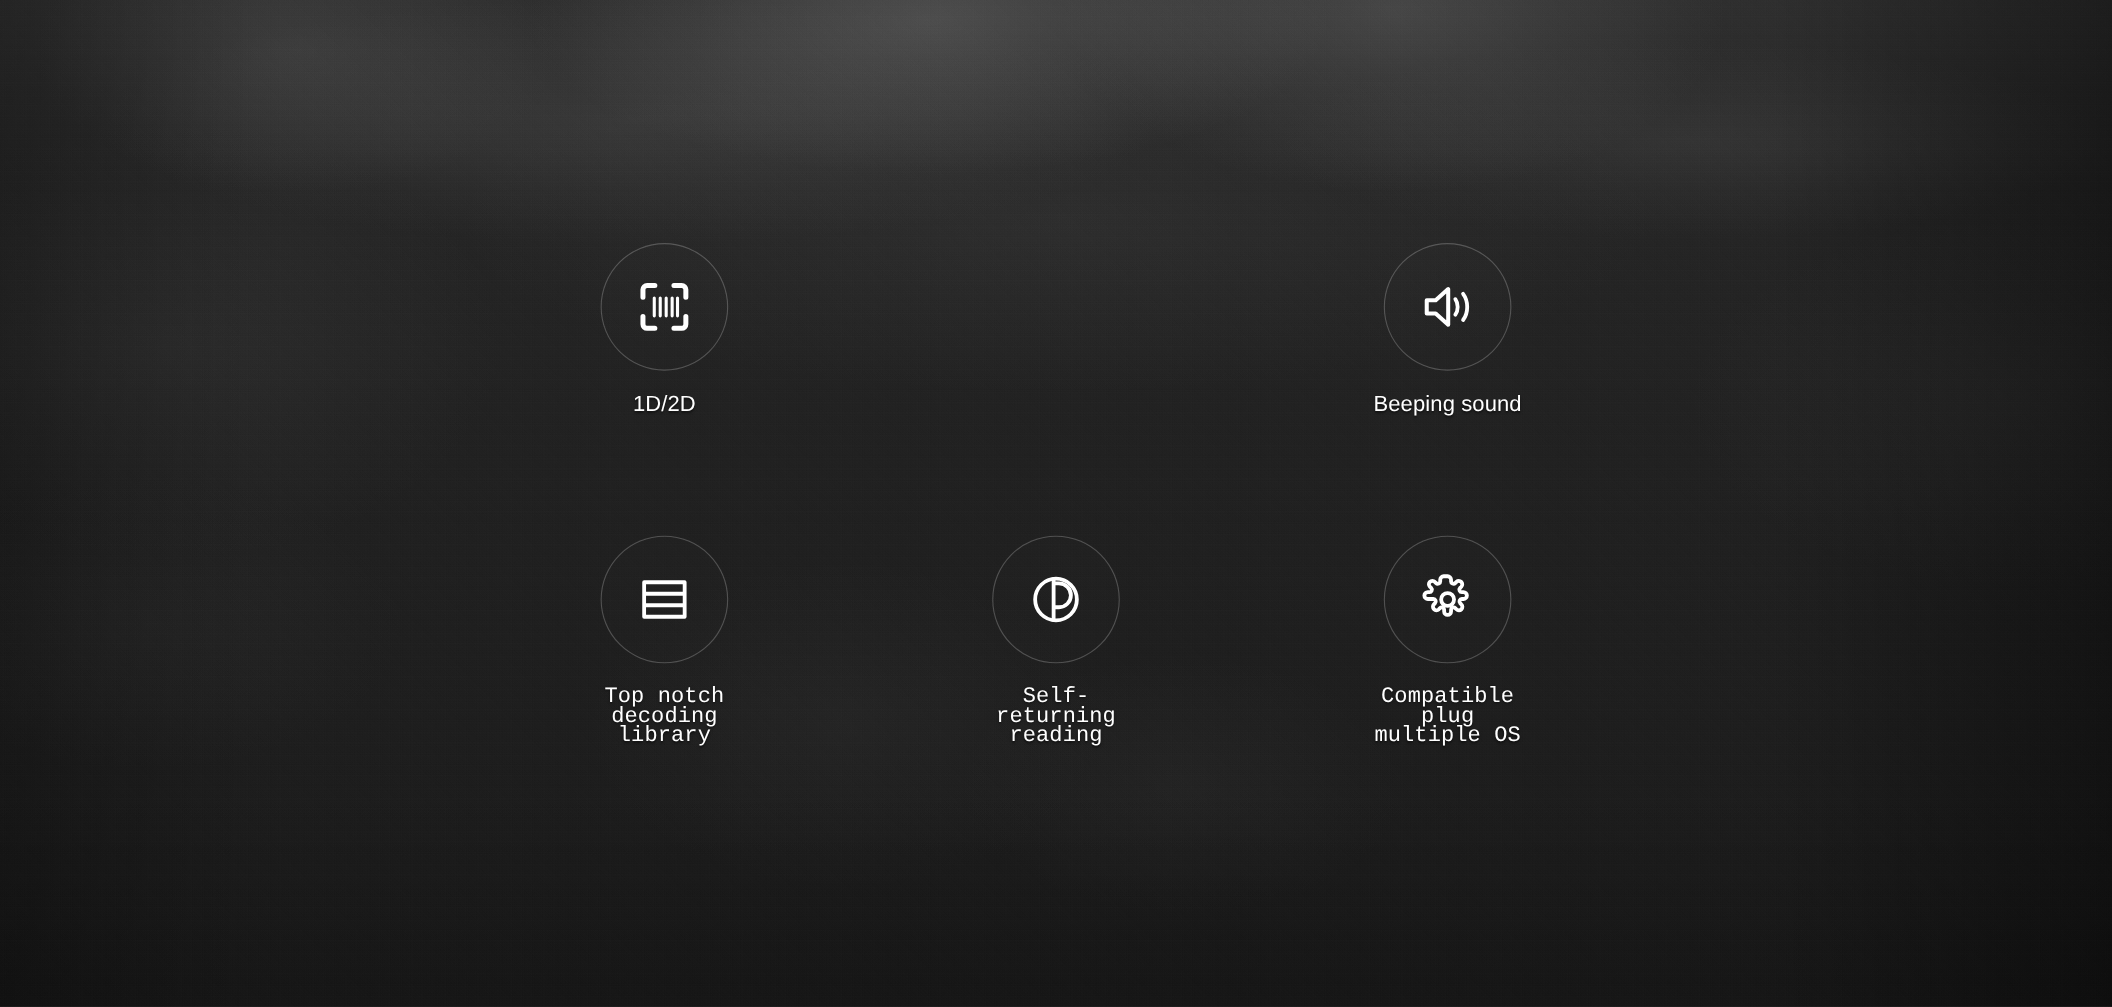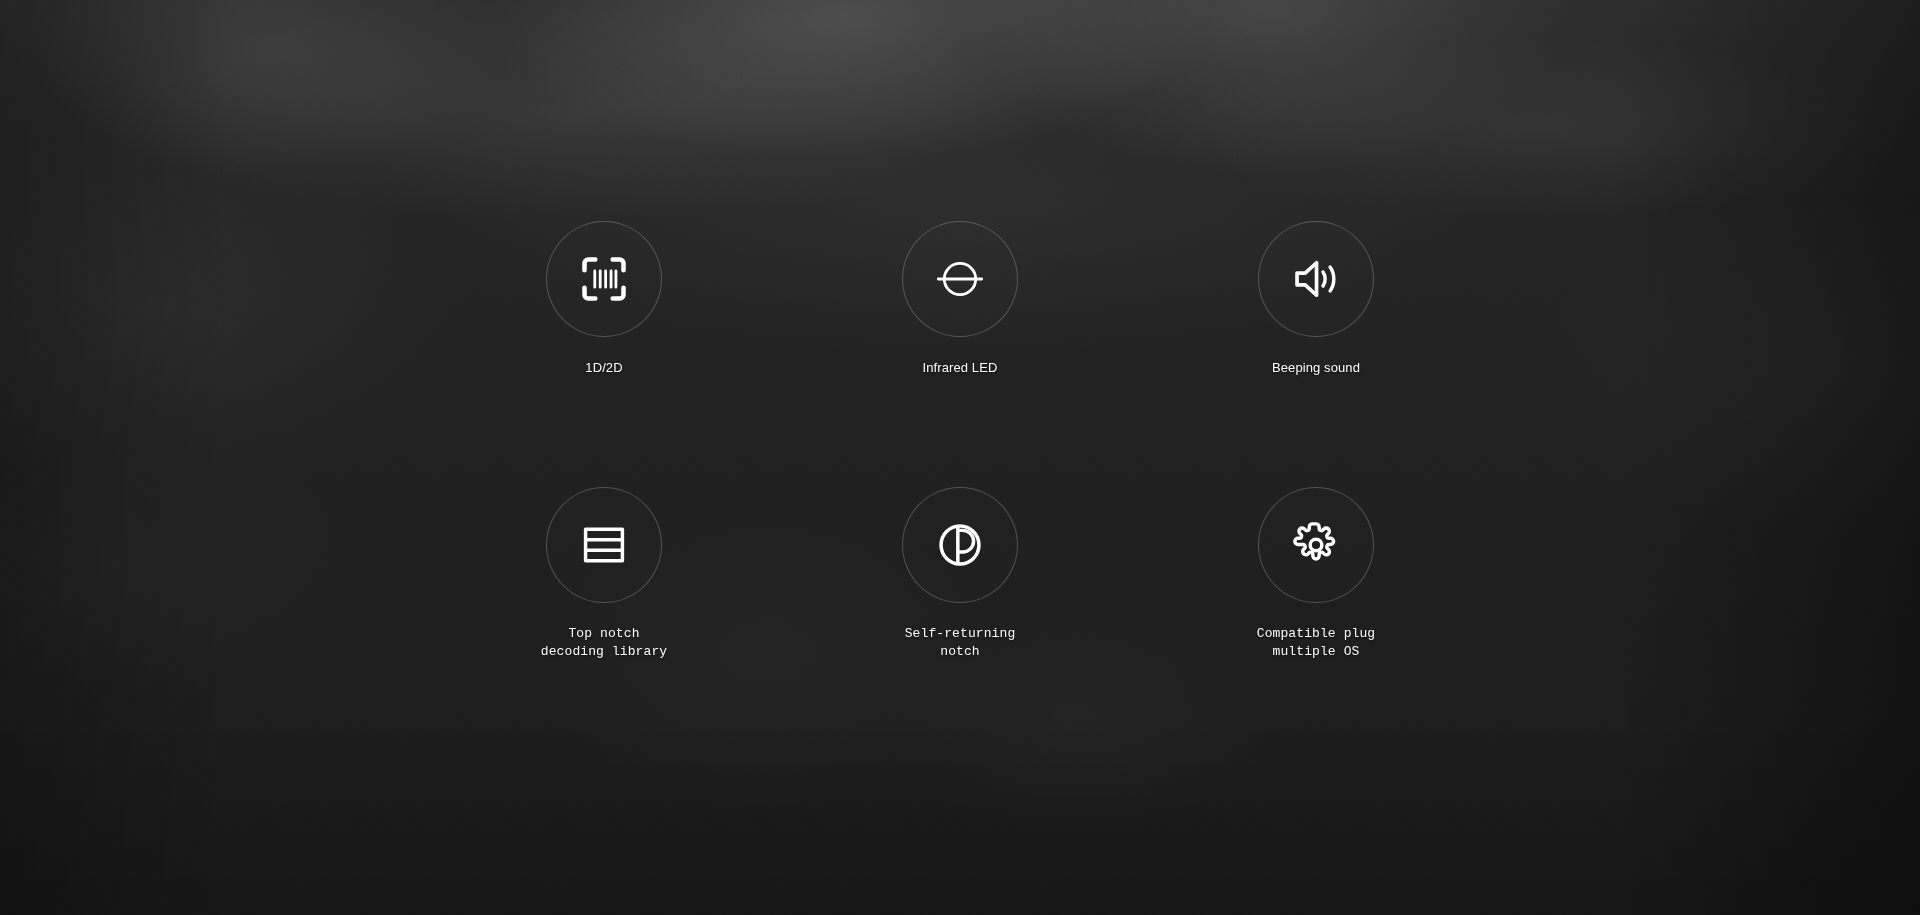--- a/index.html
+++ b/index.html
@@ -102,21 +102,21 @@
     display: block;
     width: 52px;
     height: 52px;
   }
 
   .feature-label {
     margin-top: 22px;
     width: 160px;
     text-align: center;
     color: #ffffff;
-    font-size: 13px;
+    font-size: 20px;
     line-height: 18px;
     letter-spacing: 0.1px;
     white-space: pre-line;
     text-shadow: 0 1px 2px rgba(0,0,0,0.55);
   }
 </style>
 </head>
 <body>
 
 <div id="bg-layer"></div>
@@ -135,29 +135,20 @@
           <path d="M42 32v6.5a3.5 3.5 0 0 1-3.5 3.5H32" stroke="#fff" stroke-width="4.2" stroke-linecap="round"></path>
           <path d="M16 42H9.5A3.5 3.5 0 0 1 6 38.5V32" stroke="#fff" stroke-width="4.2" stroke-linecap="round"></path>
           <path d="M15.5 16.5v15M20.5 16.5v15M25.5 16.5v15M30.5 16.5v15M35 16.5v15" stroke="#fff" stroke-width="2.6" stroke-linecap="round"></path>
         </svg>
       </div>
       <div class="feature-label">1D/2D</div>
     </div>
 
 
 
-    <div class="feature-item">
-      <div class="icon-circle">
-        <svg viewBox="0 0 48 48" fill="none">
-          <circle cx="24" cy="24" r="14.5" stroke="#fff" stroke-width="2.6"></circle>
-          <path d="M4 24h40" stroke="#fff" stroke-width="2.6" stroke-linecap="round"></path>
-        </svg>
-      </div>
-      <div class="feature-label">Infrared LED</div>
-    </div>
 
     <div class="feature-item">
       <div class="icon-circle">
         <svg viewBox="0 0 48 48" fill="none">
           <path d="M6.5 18.5h7.5L24.5 9v30l-10.5-9.5H6.5z" stroke="#fff" stroke-width="3.4" stroke-linejoin="round" stroke-linecap="round"></path>
           <path d="M30.5 17.5c2.6 3.8 2.6 9.2 0 13" stroke="#fff" stroke-width="3.2" stroke-linecap="round"></path>
           <path d="M37 13c4.6 6.2 4.6 15.8 0 22" stroke="#fff" stroke-width="3.2" stroke-linecap="round"></path>
         </svg>
       </div>
       <div class="feature-label">Beeping sound</div>
@@ -181,21 +172,21 @@
 
     <div class="feature-item">
       <div class="icon-circle">
         <svg viewBox="0 0 48 48" fill="none">
           <circle cx="24" cy="24" r="17.5" stroke="#fff" stroke-width="3.2"></circle>
           <path d="M22 6.8v34.4" stroke="#fff" stroke-width="3.2" stroke-linecap="round"></path>
           <path d="M22 10.5h4.5a10 10 0 0 1 0 20H22" stroke="#fff" stroke-width="3.2" stroke-linejoin="round"></path>
         </svg>
       </div>
       <div class="feature-label">Self-returning
-notch</div>
+reading</div>
     </div>
 
     <div class="feature-item">
       <div class="icon-circle">
         <svg viewBox="0 0 48 48" fill="none">
           <path d="M24 4.5c1.6 0 2.9 1.3 2.9 2.9v1.4c0 .8.5 1.5 1.2 1.8.8.3 1.7.2 2.3-.4l1-1a2.9 2.9 0 0 1 4.1 4.1l-1 1c-.6.6-.7 1.5-.4 2.3.3.7 1 1.2 1.8 1.2h1.4a2.9 2.9 0 0 1 0 5.8h-1.4c-.8 0-1.5.5-1.8 1.2-.3.8-.2 1.7.4 2.3l1 1a2.9 2.9 0 1 1-4.1 4.1l-1-1c-.6-.6-1.5-.7-2.3-.4-.7.3-1.2 1-1.2 1.8v1.4a2.9 2.9 0 0 1-5.8 0v-1.4c0-.8-.5-1.5-1.2-1.8-.8-.3-1.7-.2-2.3.4l-1 1a2.9 2.9 0 0 1-4.1-4.1l1-1c.6-.6.7-1.5.4-2.3-.3-.7-1-1.2-1.8-1.2H7.4a2.9 2.9 0 0 1 0-5.8h1.4c.8 0 1.5-.5 1.8-1.2.3-.8.2-1.7-.4-2.3l-1-1a2.9 2.9 0 1 1 4.1-4.1l1 1c.6.6 1.5.7 2.3.4.7-.3 1.2-1 1.2-1.8V7.4c0-1.6 1.3-2.9 2.9-2.9h3.3z" stroke="#fff" stroke-width="3.2" stroke-linejoin="round"></path>
           <circle cx="24" cy="24" r="5.4" stroke="#fff" stroke-width="3.2"></circle>
         </svg>
       </div>
       <div class="feature-label">Compatible plug

